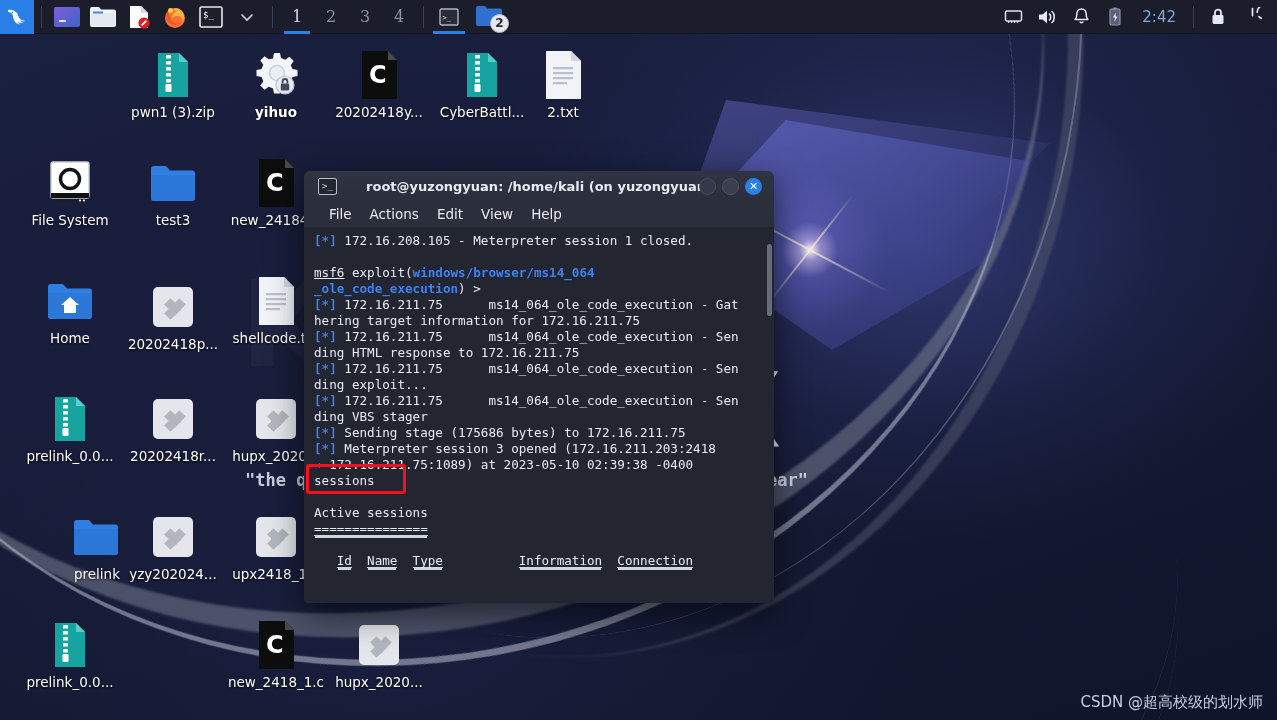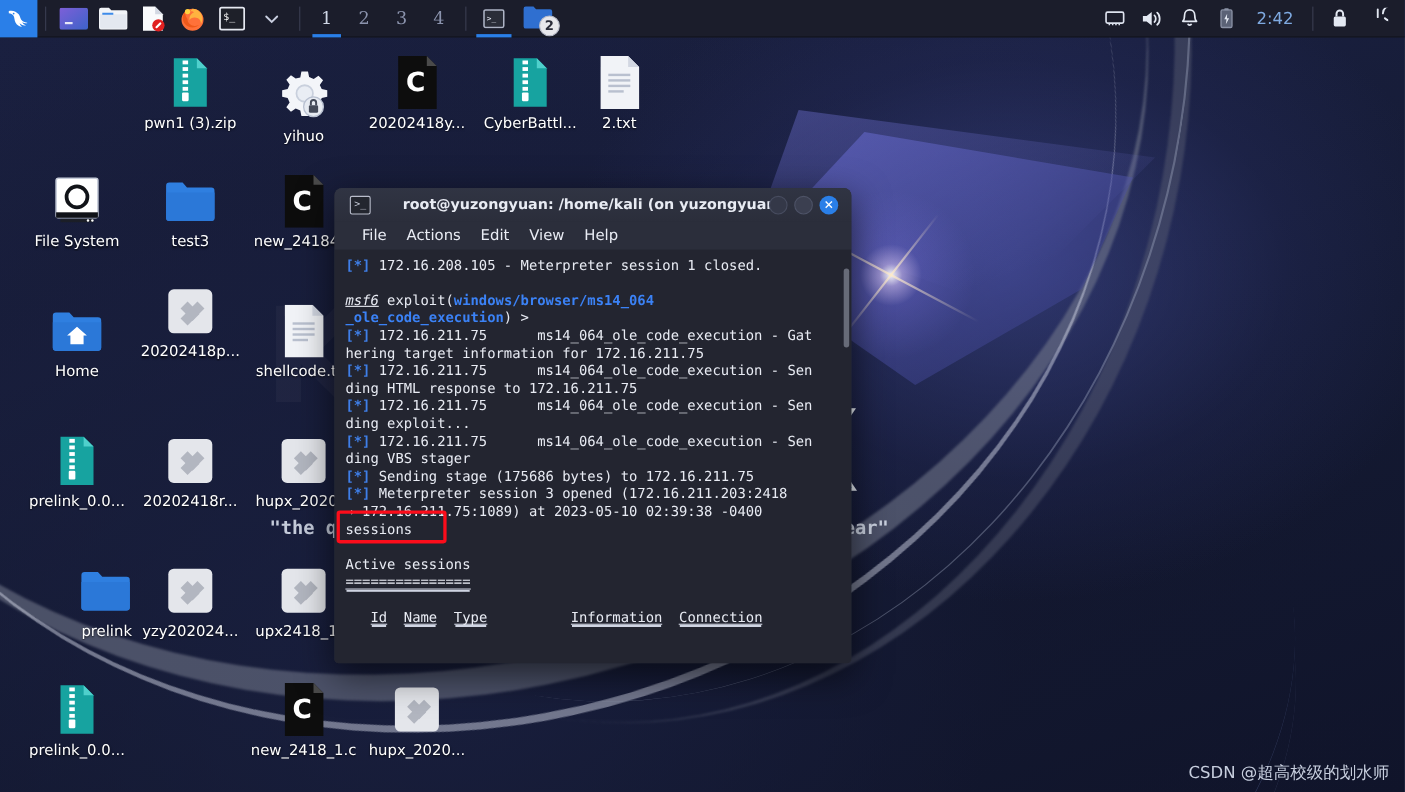--- a/index.html
+++ b/index.html
@@ -285,21 +285,21 @@
     font-size: 12.6px;
     line-height: 16px;
     color: #e3e6ee;
     padding: 6px 8px 6px 10px;
     overflow: hidden;
     white-space: pre;
   }
   .c-blue   { color: #3f7fe8; font-weight: bold; }
   .c-red    { color: #3b82f6; font-weight: bold; }
   .c-white  { color: #e8ebf3; }
-  .c-under  { text-decoration: underline; font-style: italic; }
+  .c-under  { text-decoration: underline; }
   #hl-box {
     position: absolute;
     left: 306px; top: 464px;
     width: 100px; height: 30px;
     border: 3px solid #fc0d1b;
     border-radius: 3px;
     z-index: 35;
     pointer-events: none;
   }
   #scrollbar {
@@ -358,21 +358,21 @@
           <rect x="13" y="10" width="5" height="3.5"></rect>
           <rect x="13" y="16" width="5" height="3.5"></rect>
           <rect x="13" y="22" width="5" height="3.5"></rect>
           <rect x="13" y="28" width="5" height="3.5"></rect>
         </g>
         <rect x="12.5" y="33" width="6" height="8" rx="1" fill="#ffffff"></rect>
       </svg>
       </div>
       <div class="lbl">pwn1 (3).zip</div>
     </div>
-    <div class="dicon" style="left: 226px; top: 28px;">
+    <div class="dicon" style="left: 226px; top: 16px; font-weight: bold;">
       <div class="glyph">
         <svg width="48" height="48" viewBox="0 0 48 48">
         <g fill="#f3f5f9">
           <path d="M22 2h6l1 5 4.2 1.8 4.3-3 4.2 4.2-3 4.3L40.5 18l5 1v6l-5 1-1.8 4.2 3 4.3-4.2 4.2-4.3-3L29 37.5l-1 5h-6l-1-5-4.2-1.8-4.3 3-4.2-4.2 3-4.3L9.5 26l-5-1v-6l5-1 1.8-4.2-3-4.3 4.2-4.2 4.3 3L21 7.5z"></path>
         </g>
         <circle cx="25" cy="22" r="7.5" fill="#e9edf4"></circle>
         <circle cx="25" cy="22" r="7.5" fill="none" stroke="#c9d0dd" stroke-width="1.6"></circle>
         <circle cx="33" cy="34" r="9" fill="#e6eaf1" stroke="#b9c1d1" stroke-width="1.2"></circle>
         <rect x="28.8" y="32.6" width="8.4" height="7" rx="1.3" fill="#444a59"></rect>
         <path d="M30.6 32.6v-2.2a2.4 2.4 0 014.8 0v2.2" fill="none" stroke="#444a59" stroke-width="1.8"></path>
@@ -458,21 +458,21 @@
     <div class="dicon" style="left: 20px; top: 242px;">
       <div class="glyph">
         <svg width="46" height="38" viewBox="0 0 46 38">
         <path d="M1 5a3 3 0 013-3h12l4 4.4h22a3 3 0 013 3V34a3 3 0 01-3 3H4a3 3 0 01-3-3z" fill="#2f7fe0"></path>
         <path d="M1 11h44v23a3 3 0 01-3 3H4a3 3 0 01-3-3z" fill="#2b78d8"></path>
         <path d="M23 15l9 8h-3v8h-12v-8h-3z" fill="#ffffff"></path>
       </svg>
       </div>
       <div class="lbl">Home</div>
     </div>
-    <div class="dicon" style="left: 123px; top: 224px;">
+    <div class="dicon" style="left: 123px; top: 248px;">
       <div class="glyph">
         <svg width="42" height="42" viewBox="0 0 42 42">
         <rect x="1" y="1" width="40" height="40" rx="5" fill="#e4e6eb"></rect>
         <g fill="#b2b6c0">
           <rect x="14" y="14" width="9" height="9" transform="rotate(45 18.5 18.5)"></rect>
           <rect x="23" y="14" width="9" height="9" transform="rotate(45 27.5 18.5)"></rect>
           <rect x="18.5" y="19" width="9" height="9" transform="rotate(45 23 23.5)"></rect>
           <rect x="14" y="23" width="9" height="9" transform="rotate(45 18.5 27.5)"></rect>
         </g>
       </svg>

